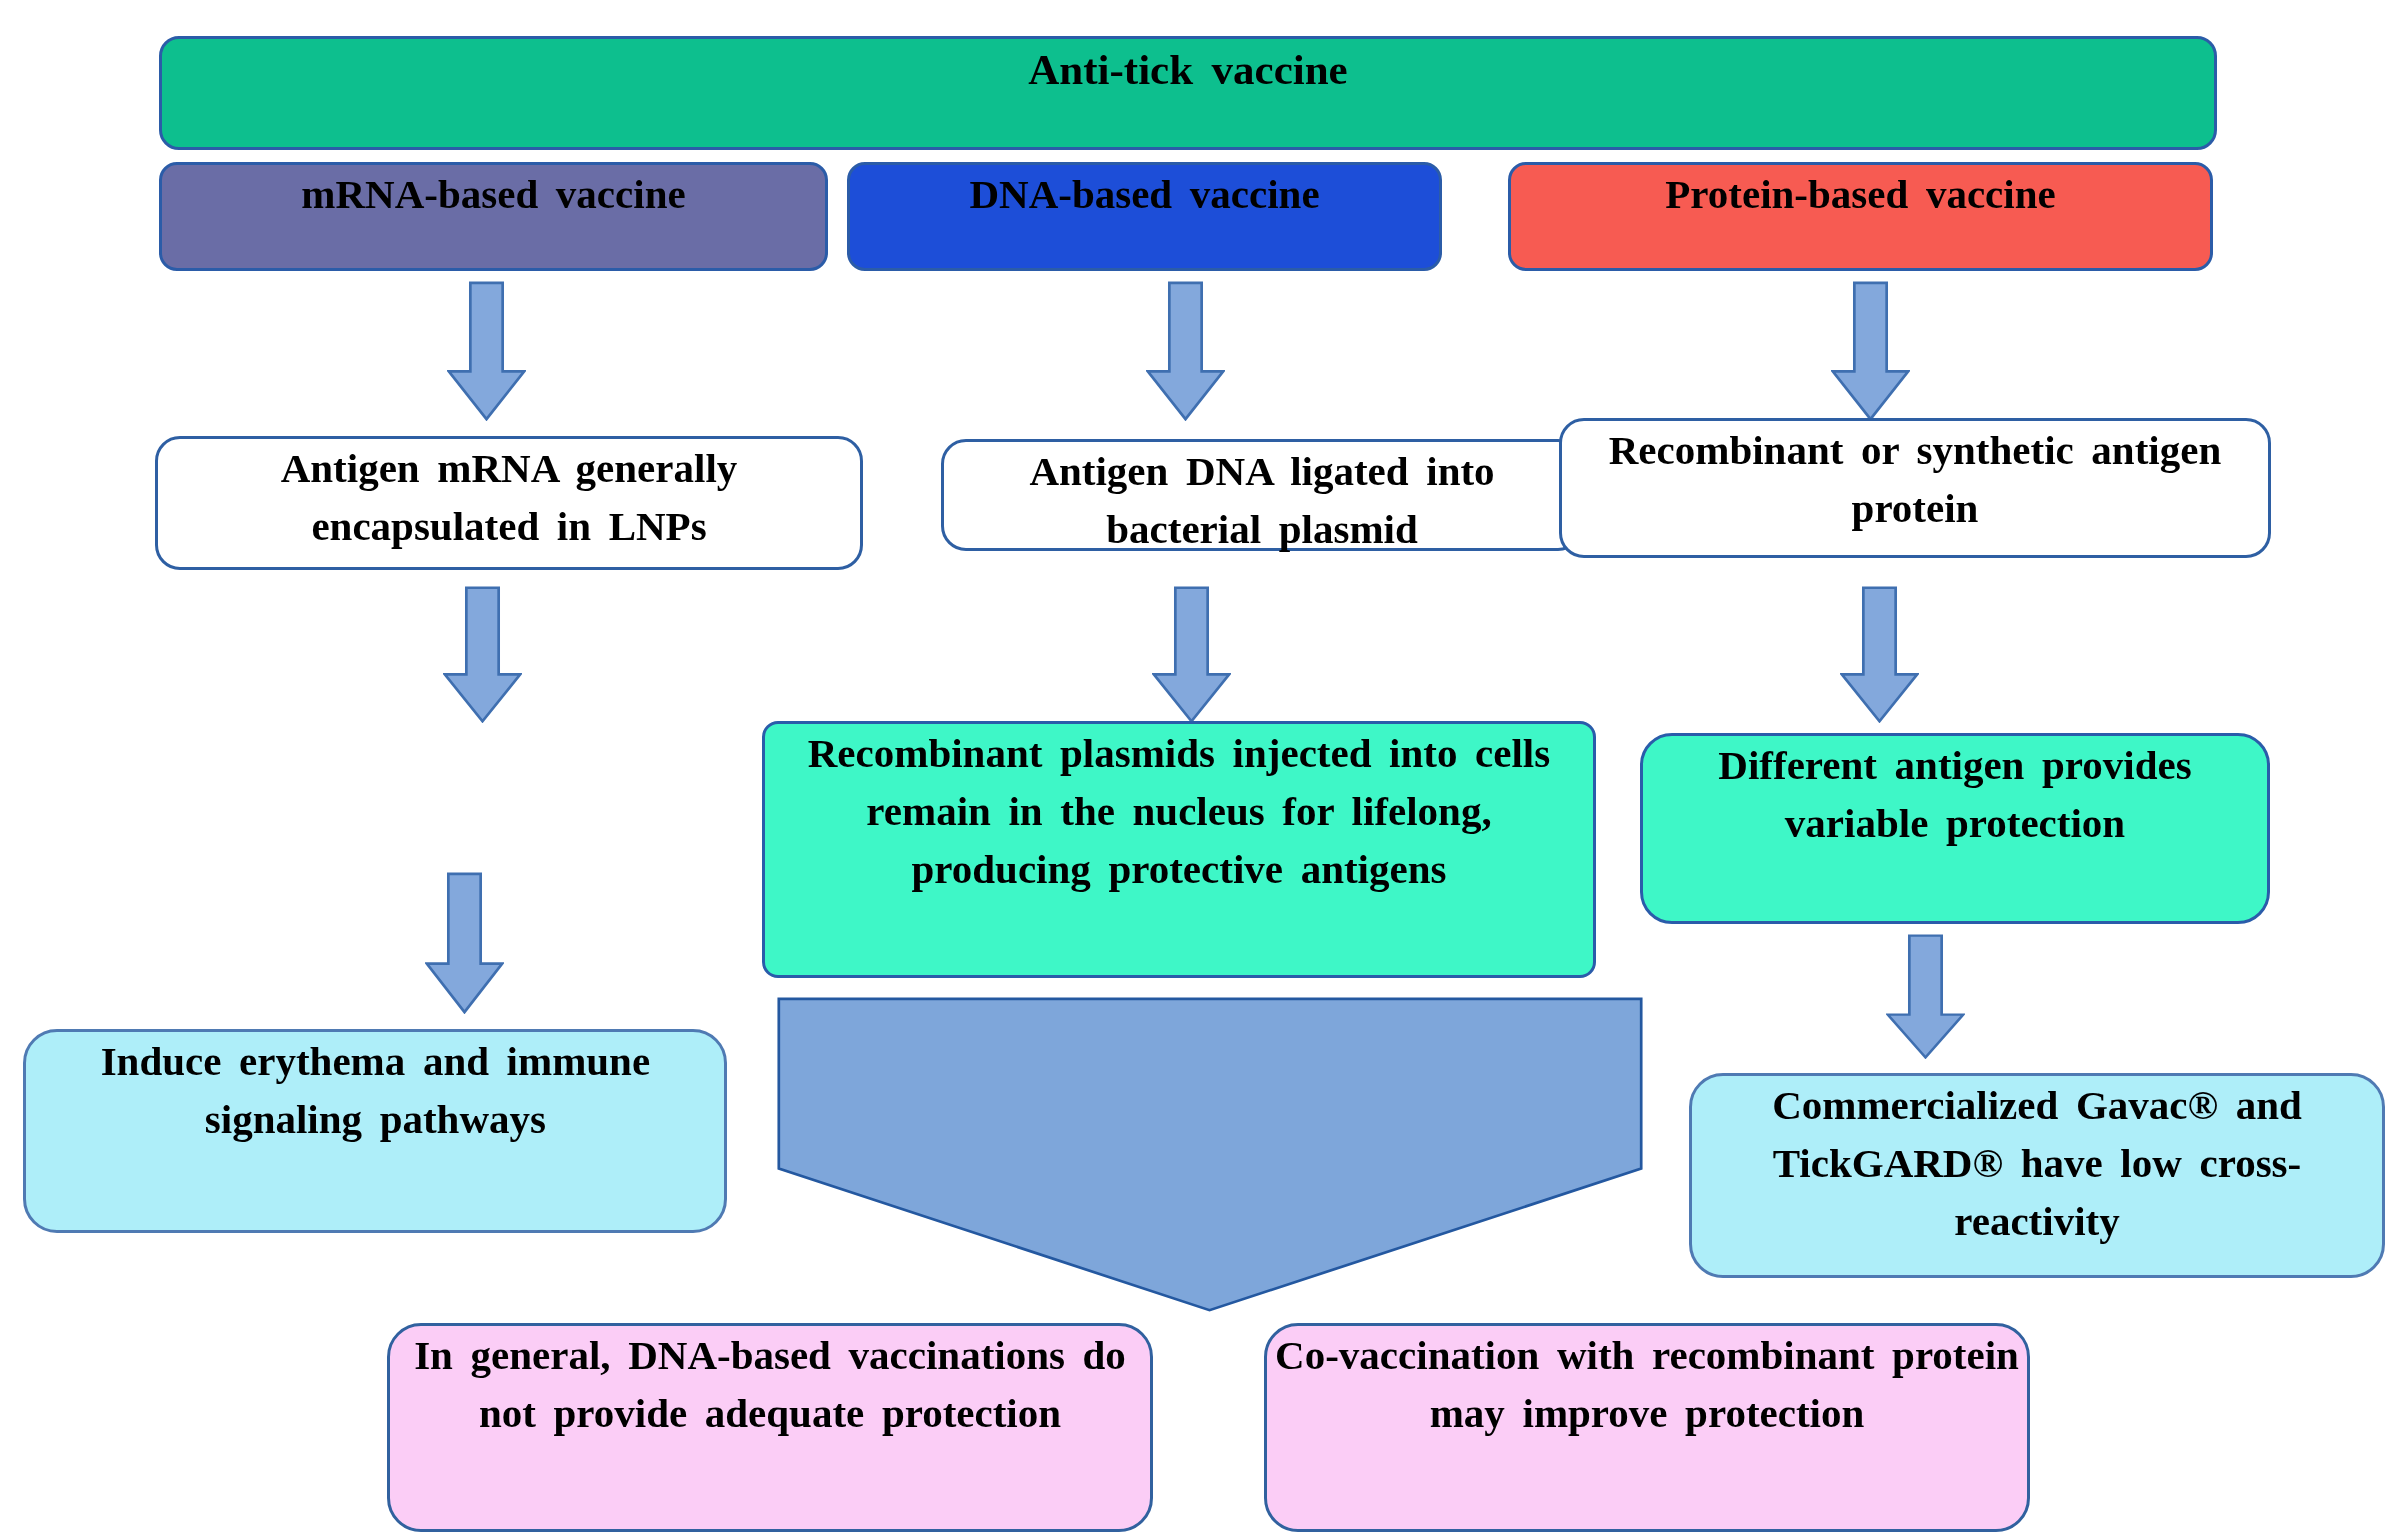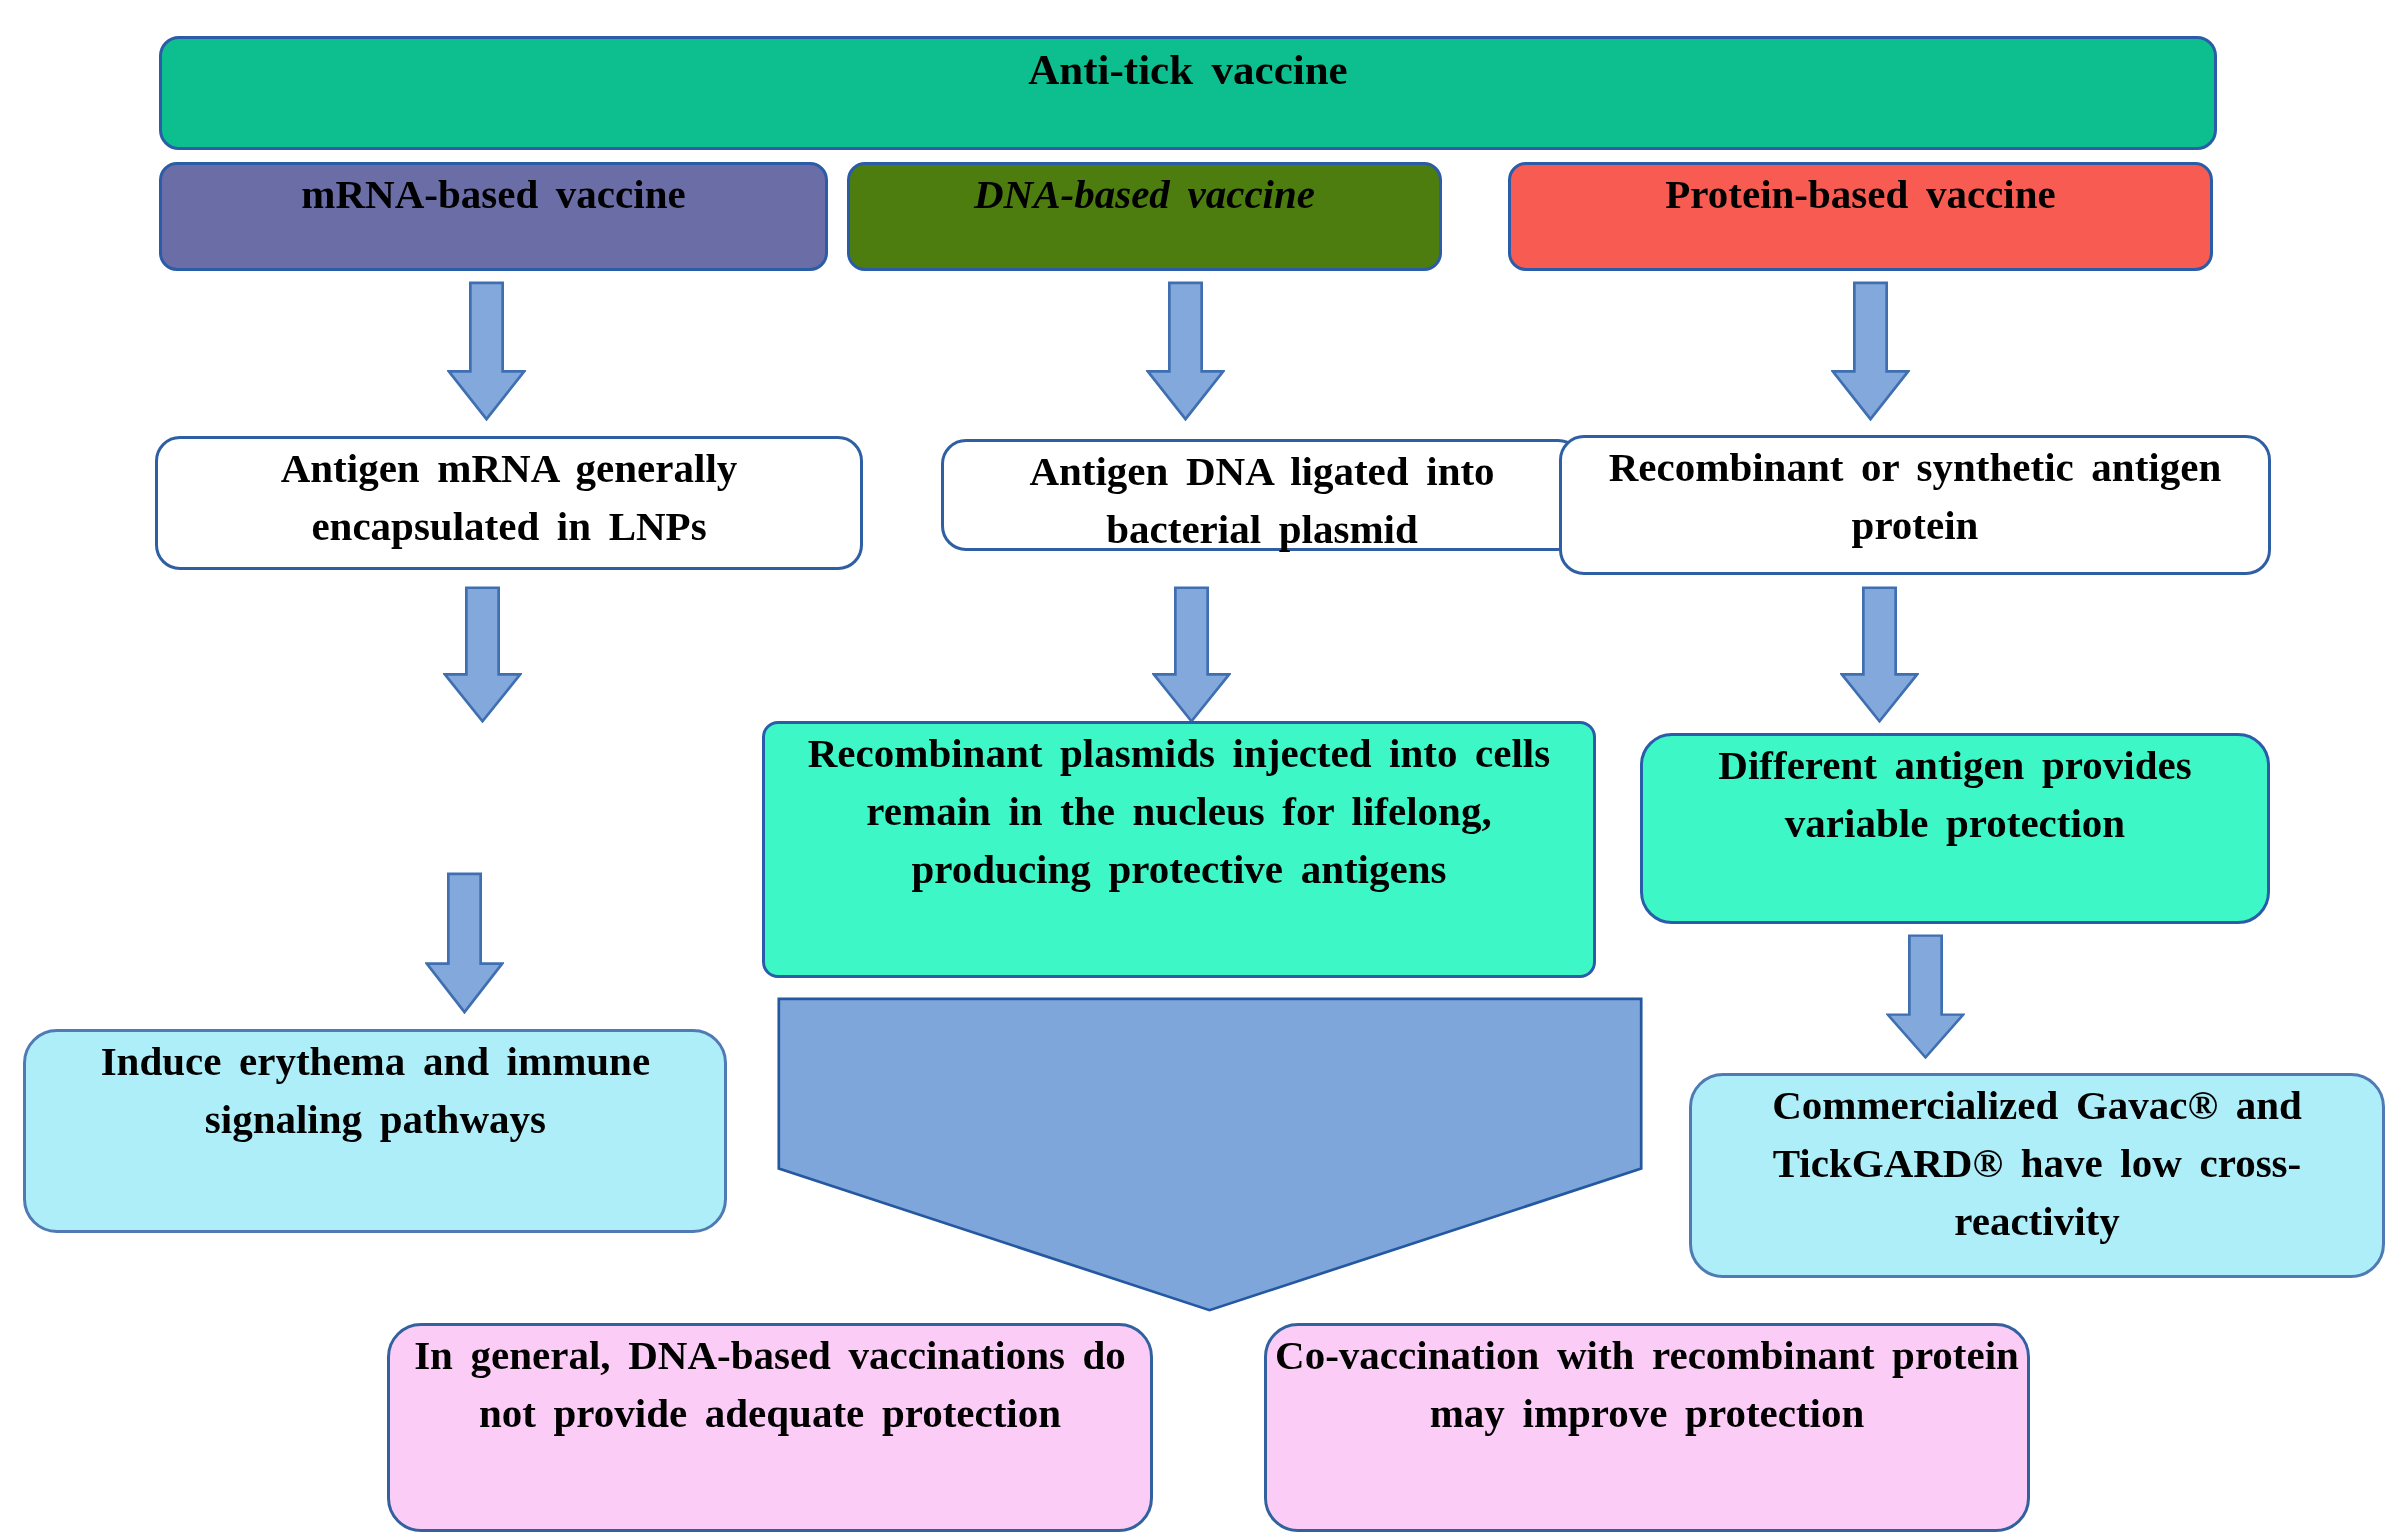--- a/index.html
+++ b/index.html
@@ -24,27 +24,27 @@
     line-height: 1.42;
   }
   
   .banner {
     left: 159px; top: 36px; width: 2058px; height: 114px;
     background: #0dbf8e; border: 3.6px solid #2b5ca8; border-radius: 20px;
     font-size: 43px;
   }
   .hdr { top: 162px; height: 109px; border: 3.6px solid #2b5ca8; border-radius: 18px; font-size: 41px; }
   .hdr-mrna    { left: 159px;  width: 669px; background: #6a6da6; }
-  .hdr-dna     { left: 847px;  width: 595px; background: #4d7c0f; font-style: italic; }
+  .hdr-dna     { left: 847px;  width: 595px; background: #1d4ed8; }
   .hdr-protein { left: 1508px; width: 705px; background: #f75b52; }
 
   .white-box { background: #ffffff; border: 3.6px solid #2e5fa3; border-radius: 25px; font-size: 41px; }
   .w1 { left: 155px;  top: 436px; width: 708px; height: 134px; }
   .w2 { left: 905px; top: 439px; width: 642px; height: 112px; margin-left: 36px; }
-  .w3 { left: 1559px; top: 435px; width: 712px; height: 140px; }
+  .w3 { left: 1559px; top: 418px; width: 712px; height: 140px; }
 
   .teal-box { background: #3ef7c7; border: 3.6px solid #2a5caa; font-size: 41px; }
   .t1 { left: 129px;  top: 733px; width: 602px; height: 108px; border-radius: 21.6px; }
   .t2 { left: 762px;  top: 721px; width: 834px; height: 257px; border-radius: 16px; padding: 0 24px; }
   .t3 { left: 1640px; top: 733px; width: 630px; height: 191px; border-radius: 32px; }
 
   .cyan-box { background: #aeeef9; border: 3.6px solid #4f7ab3; border-radius: 34px; font-size: 41px; }
   .cy1 { left: 23.4px;   top: 1029px; width: 704px; height: 204px; }
   .cy2 { left: 1689px; top: 1073px; width: 696px; height: 205px; }
 

